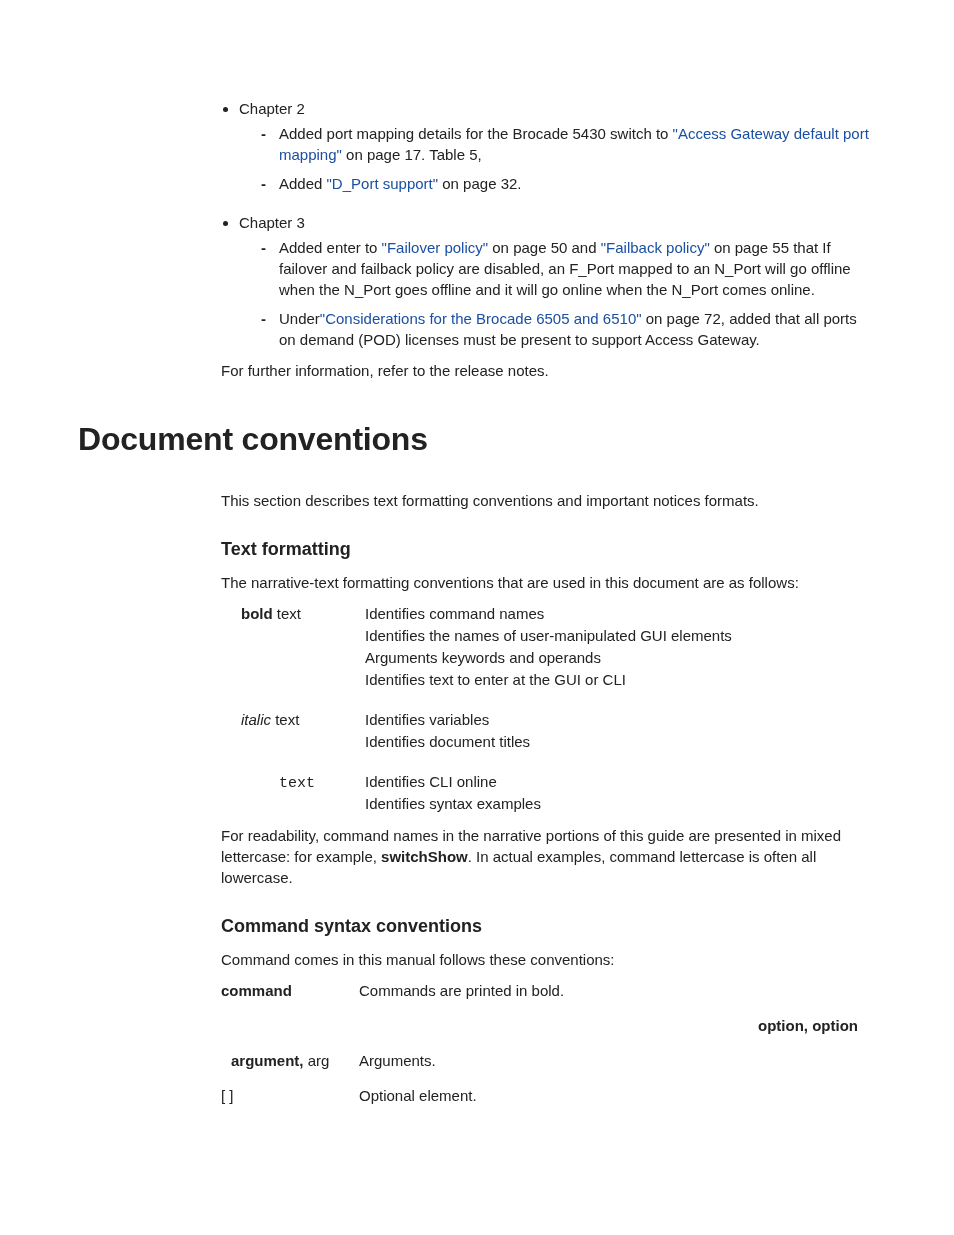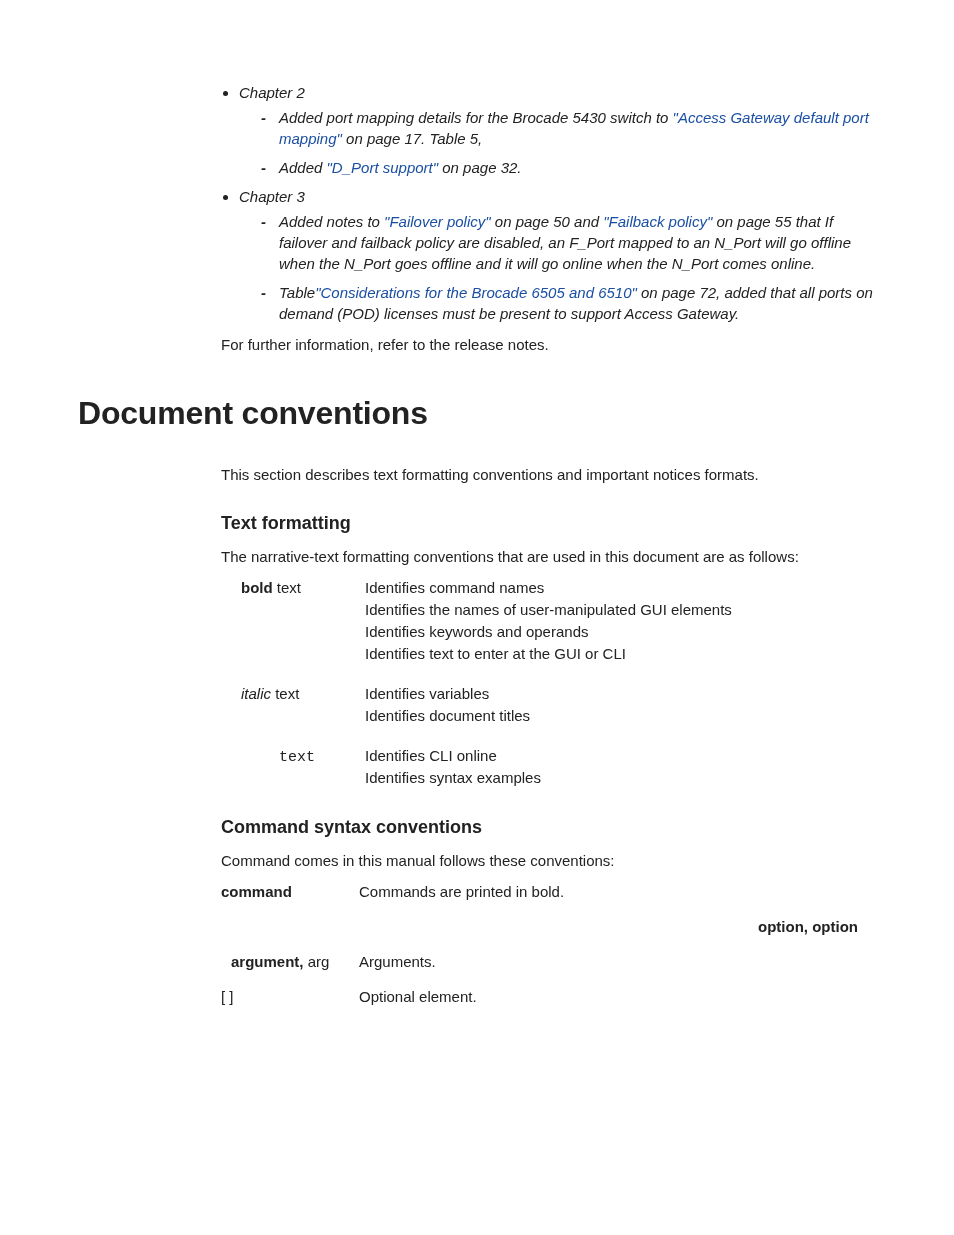--- a/index.html
+++ b/index.html
@@ -22,21 +22,21 @@
   }
   h2 {
     font-family: "Arial Narrow", Arial, sans-serif;
     font-stretch: condensed;
     font-weight: 600;
     font-size: 18px;
     margin: 26px 0 8px 0;
   }
   .indent-block { margin-left: 143px; }
   ul.outer { list-style: disc; padding-left: 18px; margin: 0 0 10px 0; }
-  ul.outer > li { margin: 2px 0 4px 0; font-style: italic; }
+  ul.outer > li { margin: 18px 0 4px 0; }
   ul.inner { list-style: none; padding-left: 22px; margin: 4px 0; }
   ul.inner > li { position: relative; padding-left: 18px; margin: 4px 0 8px 0; }
   ul.inner > li::before { content: "-"; position: absolute; left: 0; top: 0; font-weight: bold; }
   .link { color: #1a4fa3; }
   p { margin: 10px 0; }
   .conv-row { display: flex; margin: 2px 0; justify-content: flex-end; }
   .conv-label { width: 138px; padding-left: 20px; box-sizing: border-box; }
   .conv-label.right { text-align: right; padding-right: 44px; padding-left: 0; }
   .conv-body { flex: 1; }
   .conv-body div { margin: 0 0 1px 6px; }
@@ -58,65 +58,68 @@
         </li>
         <li>
           <span>Added </span><span class="link">"D_Port support"</span><span> on page 32.</span>
         </li>
       </ul>
     </li>
     <li>
       <span>Chapter 3</span>
       <ul class="inner">
         <li>
-          <span>Added notes to </span><span class="link">"Failover policy"</span><span> on page 50 and </span><span class="link">"Failback policy"</span><span> on page 55 that If failover and failback policy are disabled, an F_Port mapped to an N_Port will go offline when the N_Port goes offline and it will go online when the N_Port comes online.</span>
+          <span>Added enter to </span><span class="link">"Failover policy"</span><span> on page 50 and </span><span class="link">"Failback policy"</span><span> on page 55 that If failover and failback policy are disabled, an F_Port mapped to an N_Port will go offline when the N_Port goes offline and it will go online when the N_Port comes online.</span>
         </li>
         <li>
-          <span>Table</span><span class="link">"Considerations for the Brocade 6505 and 6510"</span><span> on page 72, added that all ports on demand (POD) licenses must be present to support Access Gateway.</span>
+          <span>Under</span><span class="link">"Considerations for the Brocade 6505 and 6510"</span><span> on page 72, added that all ports on demand (POD) licenses must be present to support Access Gateway.</span>
         </li>
       </ul>
     </li>
   </ul>
   <p>For further information, refer to the release notes.</p>
 </div>
 
 <h1>Document conventions</h1>
 
 <div class="indent-block">
   <p>This section describes text formatting conventions and important notices formats.</p>
 
   <h2>Text formatting</h2>
   <p>The narrative-text formatting conventions that are used in this document are as follows:</p>
 
   <div class="conv-row">
     <div class="conv-label"><span class="bold">bold</span><span> text</span></div>
     <div class="conv-body">
       <div>Identifies command names</div>
       <div>Identifies the names of user-manipulated GUI elements</div>
-      <div>Identifies keywords and operands</div>
+      <div>Arguments keywords and operands</div>
       <div>Identifies text to enter at the GUI or CLI</div>
     </div>
   </div>
   <div class="gap"></div>
   <div class="conv-row">
     <div class="conv-label"><span class="italic">italic</span><span> text</span></div>
     <div class="conv-body">
       <div>Identifies variables</div>
       <div>Identifies document titles</div>
     </div>
   </div>
   <div class="gap"></div>
   <div class="conv-row">
     <div class="conv-label right"><span class="mono">text</span></div>
     <div class="conv-body">
       <div>Identifies CLI online</div>
       <div>Identifies syntax examples</div>
     </div>
   </div>
 
+  <p>
+    <span>For readability, command names in the narrative portions of this guide are presented in mixed lettercase: for example, </span><span class="bold">switchShow</span><span>. In actual examples, command lettercase is often all lowercase.</span>
+  </p>
 
   <h2>Command syntax conventions</h2>
   <p>Command comes in this manual follows these conventions:</p>
 
   <div class="conv-row">
     <div class="conv-label" style="padding-left:0"><span class="bold">command</span></div>
     <div class="conv-body">Commands are printed in bold.</div>
   </div>
   <div style="height:10px"></div>
   <div class="conv-row">

